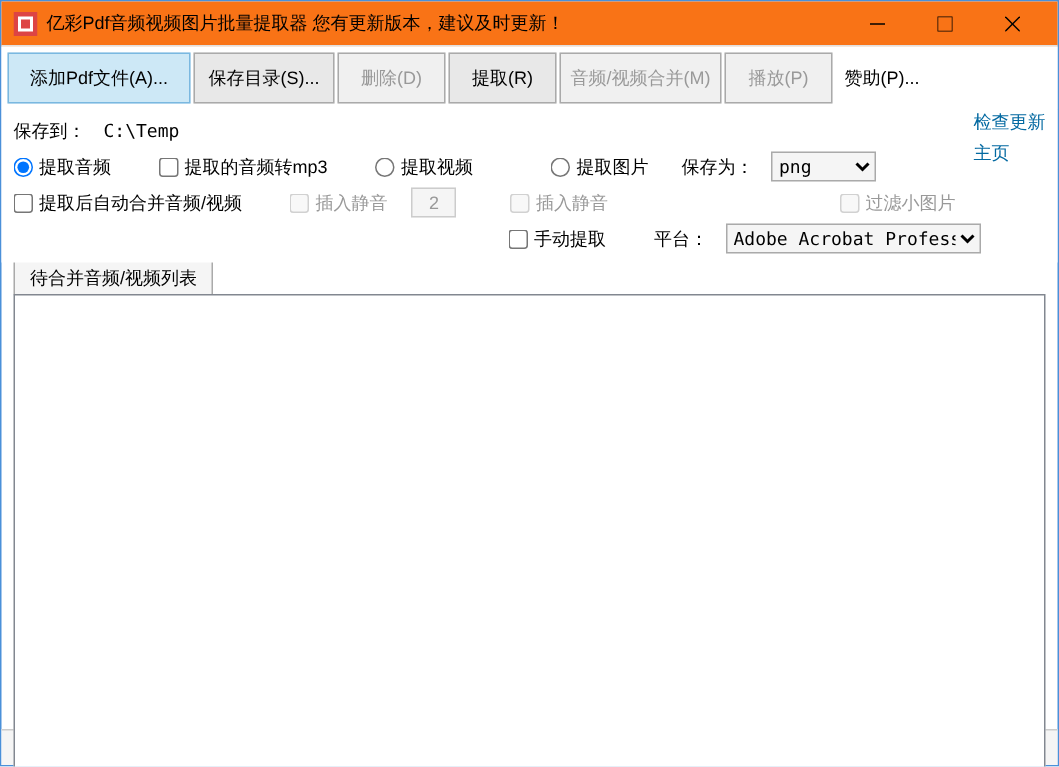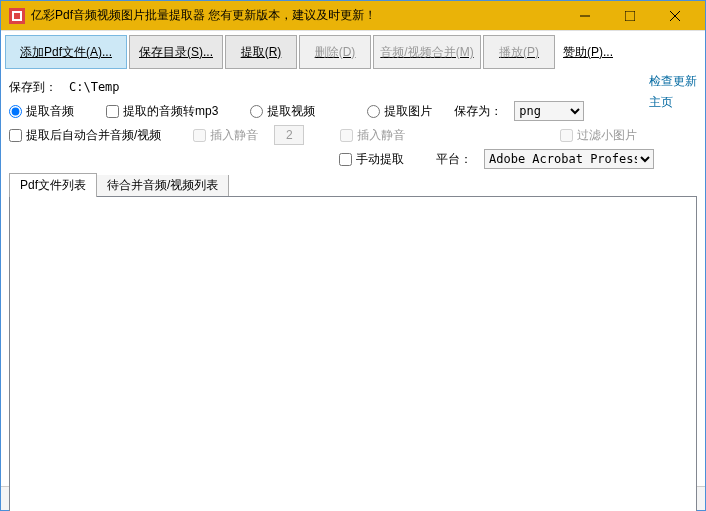--- a/index.html
+++ b/index.html
@@ -1,24 +1,24 @@
 <!DOCTYPE html>
 <html><head>
 <meta charset="utf-8">
 <style>
 * { box-sizing: border-box; margin: 0; padding: 0; }
 body { font-family: "Microsoft YaHei", SimSun, sans-serif; font-size: 12px; background: #f0f0f0; width: 706px; height: 511px; overflow: hidden; }
 .window { width: 706px; height: 511px; background: #fff; border: 1px solid #4a90d9; position: relative; }
-.titlebar { height: 30px; background: #eab308; display: flex; align-items: center; padding: 0 8px; border-bottom: 1px solid #e0e0e0; }
+.titlebar { height: 30px; background: #f97316; display: flex; align-items: center; padding: 0 8px; border-bottom: 1px solid #e0e0e0; }
 .titlebar-icon { width: 16px; height: 16px; margin-right: 6px; }
 .titlebar-text { flex: 1; font-size: 12px; color: #000; }
 .window-controls { display: flex; }
 .win-ctrl { width: 45px; height: 28px; display: flex; align-items: center; justify-content: center; cursor: pointer; }
 .win-ctrl svg { width: 10px; height: 10px; }
-.toolbar { display: flex; gap: 2px; padding: 4px; background: #fff; text-decoration: underline; }
+.toolbar { display: flex; gap: 2px; padding: 4px; background: #fff; }
 .toolbar button { height: 34px; border: 1px solid #aaa; background: #e8e8e8; font-size: 12px; cursor: pointer; padding: 0 6px; font-family: inherit; }
 .toolbar button.primary { background: #cde8f6; border: 1px solid #7ab8e0; width: 122px; }
 .toolbar button.normal { width: 94px; }
 .toolbar button.small { width: 72px; }
 .toolbar button.disabled { color: #999; background: #f0f0f0; }
 .toolbar button.sponsor { border: none; background: transparent; }
 .options-area { padding: 2px 8px 4px 8px; background: #fff; position: relative; }
 .row { display: flex; align-items: center; height: 24px; gap: 12px; }
 .row label { display: flex; align-items: center; gap: 2px; }
 .row .sp { width: 8px; }
@@ -65,22 +65,22 @@
             <line x1="0" y1="0" x2="10" y2="10" stroke="#000" stroke-width="1"></line>
             <line x1="10" y1="0" x2="0" y2="10" stroke="#000" stroke-width="1"></line>
           </svg>
         </div>
     </div>
   </div>
 
   <div class="toolbar">
     <button class="primary">添加Pdf文件(A)...</button>
     <button class="normal">保存目录(S)...</button>
+    <button class="small disabled">删除(D)</button>
     <button class="small">提取(R)</button>
-    <button class="small disabled">删除(D)</button>
     <button class="normal disabled" style="width:108px">音频/视频合并(M)</button>
     <button class="small disabled">播放(P)</button>
     <button class="sponsor">赞助(P)...</button>
   </div>
 
   <div class="options-area">
     <div class="side-links">
       <a href="#">检查更新</a>
       <a href="#">主页</a>
     </div>
@@ -143,21 +143,20 @@
           <input type="checkbox" style="">
           <span>手动提取</span>
         </label>
       <span class="sp"></span>
       <span>平台：</span>
       <select style="width:170px"><option>Adobe Acrobat Profession</option></select>
     </div>
   </div>
 
   <div class="tabs">
-    <div class="tab active">Pdf文件列表</div>
     <div class="tab">待合并音频/视频列表</div>
   </div>
 
   <div class="list-area"></div>
 
   <div class="watermark">下载吧</div>
 
   <div class="statusbar">
     <span>QQ：15104946/2655780380，微信：13461007723。文件数：0   状态：</span>
   </div>

